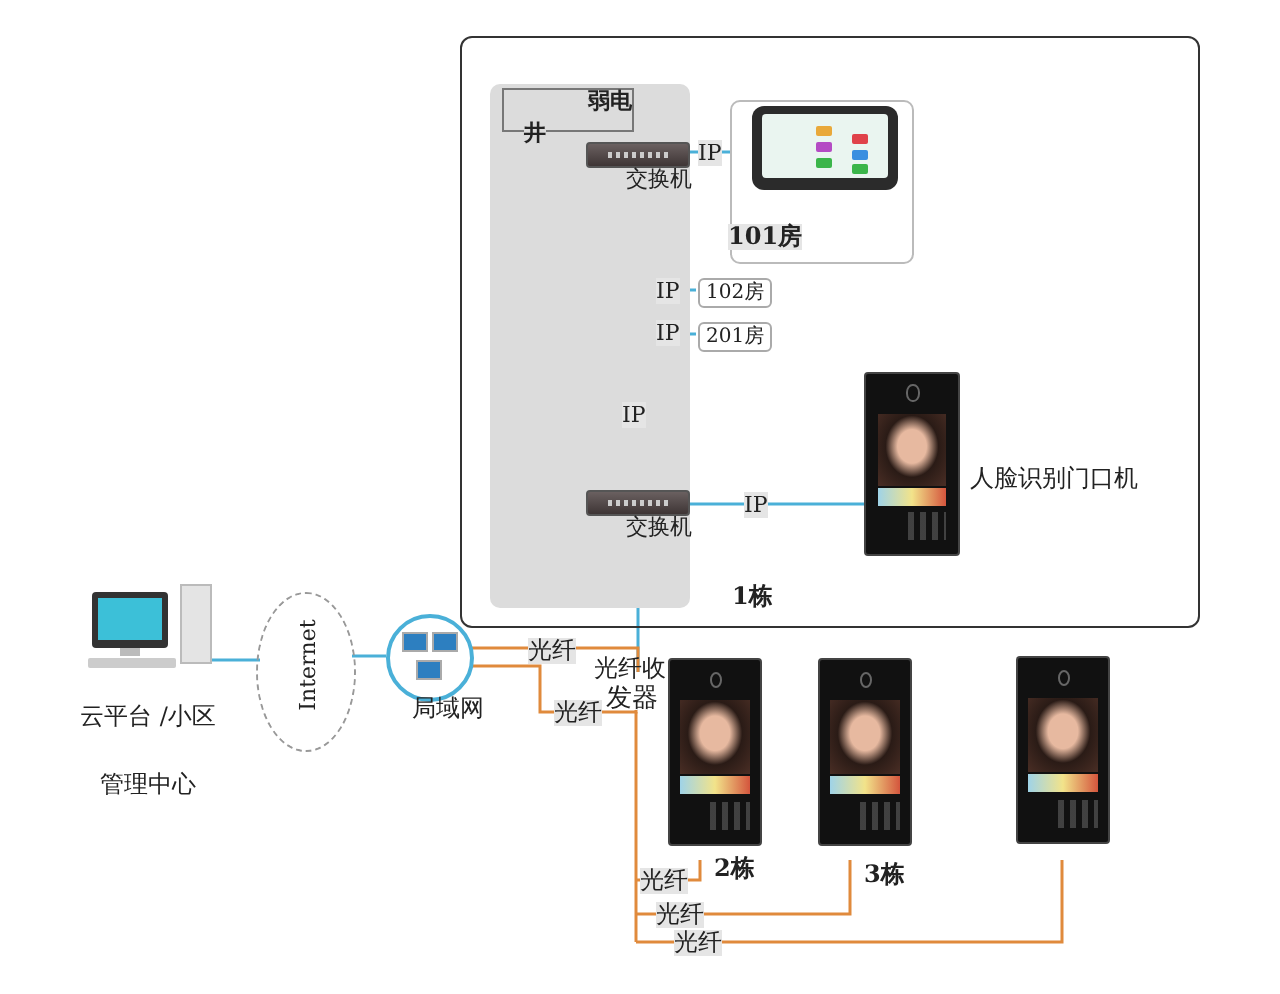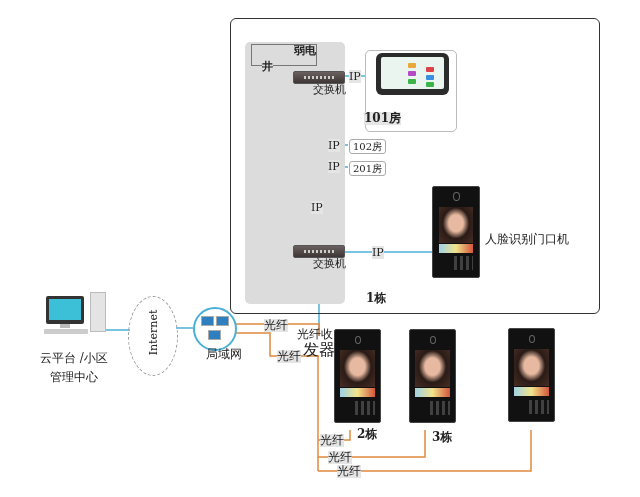--- a/index.html
+++ b/index.html
@@ -112,36 +112,36 @@
 <div class="abs lbl bold trans" style="left:366px;top:292px;font-size:12px;">1栋</div>
 
 <div class="abs pc">
   <div class="abs" style="left:2px;top:0;width:38px;height:28px;background:#333;border-radius:2px;"></div>
   <div class="abs" style="left:5px;top:3px;width:32px;height:21px;background:#3cc0d8;"></div>
   <div class="abs" style="left:16px;top:28px;width:10px;height:4px;background:#bbb;"></div>
   <div class="abs" style="left:0;top:33px;width:44px;height:5px;background:#ccc;border-radius:1px;"></div>
   <div class="abs" style="left:46px;top:-4px;width:14px;height:38px;background:#e4e4e4;border:1px solid #bbb;"></div>
 </div>
 <div class="abs lbl trans" style="left:40px;top:352px;font-size:12px;">云平台 /小区</div>
-<div class="abs lbl trans" style="left:50px;top:371px;font-size:12px;">管理中心</div>
+<div class="abs lbl trans" style="left:50px;top:386px;font-size:12px;">管理中心</div>
 
 <div class="abs internet"></div>
 <div class="abs lbl trans internet-text">Internet</div>
 
 <div class="abs lan">
   <div class="abs" style="left:6px;top:7px;width:11px;height:8px;background:#2d7fc0;border:1px solid #aaa;"></div>
   <div class="abs" style="left:21px;top:7px;width:11px;height:8px;background:#2d7fc0;border:1px solid #aaa;"></div>
   <div class="abs" style="left:13px;top:21px;width:11px;height:8px;background:#2d7fc0;border:1px solid #aaa;"></div>
 </div>
 <div class="abs lbl trans" style="left:194px;top:348px;font-size:12px;margin-left:12px;">局域网</div>
 
 <div class="abs lbl" style="left:264px;top:319px;font-size:12px;">光纤</div>
 <div class="abs lbl" style="left:277px;top:350px;font-size:12px;">光纤</div>
 <div class="abs lbl trans" style="left:297px;top:328px;font-size:12px;">光纤收</div>
-<div class="abs lbl trans" style="left:303px;top:343px;font-size:16px;">发器</div>
+<div class="abs lbl trans" style="left:303px;top:343px;font-size:13px;">发器</div>
 <div class="abs lbl" style="left:320px;top:434px;font-size:12px;">光纤</div>
 <div class="abs lbl" style="left:328px;top:451px;font-size:12px;">光纤</div>
 <div class="abs lbl" style="left:337px;top:465px;font-size:12px;">光纤</div>
 
 <div class="abs panel" style="left:334px;top:329px;width:45px;height:92px;">
   <div class="cam"></div>
   <div class="face"></div>
   <div class="banner"></div>
   <div class="keys"></div>
 </div>

